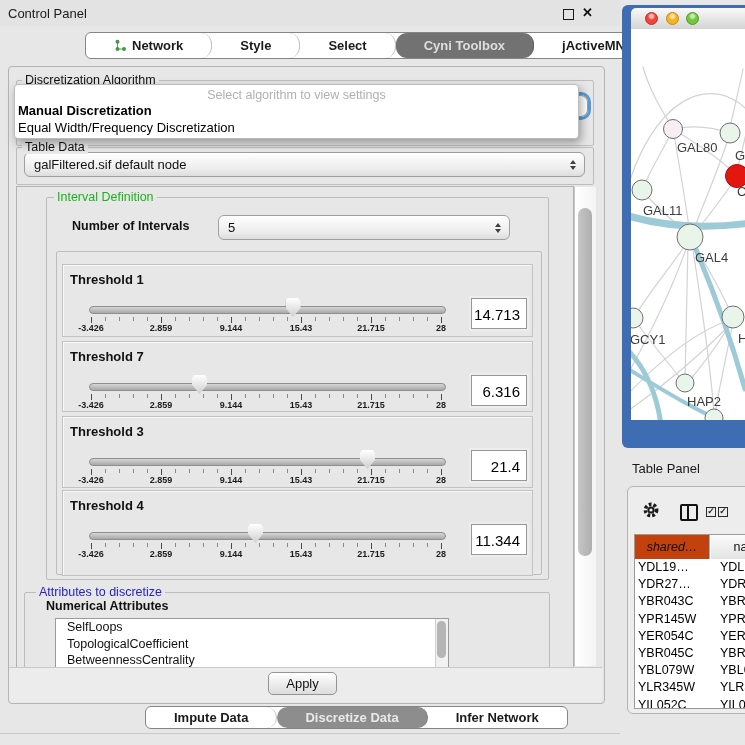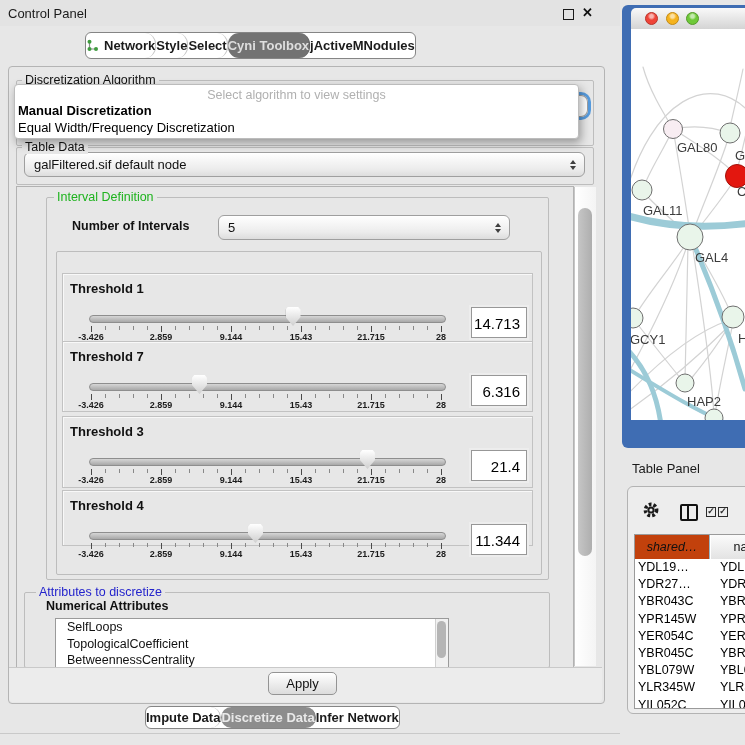--- a/index.html
+++ b/index.html
@@ -6,21 +6,21 @@
   .screen{position:relative;width:745px;height:745px;background:#e7e7e7;overflow:hidden;
           font-family:"Liberation Sans",sans-serif;color:#111;}
   .abs{position:absolute;}
   
   .cp-titlebar{left:0;top:0;width:620px;height:26px;background:#e3e3e3;}
   .cp-title{left:8px;top:6px;font-size:13px;color:#1a1a1a;}
   .float-btn{left:563px;top:9px;width:9px;height:9px;border:1.6px solid #1a1a1a;background:transparent;}
   .close-btn{left:582px;top:5px;font-size:13px;font-weight:bold;color:#111;}
   
   .tabgroup{display:inline-flex;background:#fff;border:1px solid #858585;border-radius:6px;overflow:hidden;}
-  .tabseg{display:flex;align-items:center;padding:0 0;font-size:13px;font-weight:600;color:#1a1a1a;
+  .tabseg{display:flex;align-items:center;padding:0 28px;font-size:13px;font-weight:600;color:#1a1a1a;
           border-right:1px solid #c3c3c3;background:#fff;white-space:nowrap;border-radius:11px;}
   .tabseg:last-child{border-right:none;}
   .tabseg.sel-dark{background:#727272;color:#dedede;border-right:1px solid #5f5f5f;}
   .tabseg.sel-mid{background:#8d8d8d;color:#e9e9e9;border-right:1px solid #7a7a7a;}
   #top-tabs{left:85px;top:32px;height:25px;}
   #top-tabs .tabseg{height:25px;}
   #bottom-tabs{left:145px;top:706px;height:21px;}
   #bottom-tabs .tabseg{height:21px;}
   .net-icon{width:13px;height:13px;margin-right:5px;}
   
@@ -161,21 +161,21 @@
   <div class="abs aqcombo" style="left:218px;top:215px;width:292px;height:25px;">
     <span>5</span>
     <span class="spinner">
         <span class="spin-up"></span>
         <span class="spin-down"></span>
       </span>
   </div>
 
   <div class="abs group" style="left:56px;top:251px;width:484px;height:322px;"></div>
   <div id="threshold-panels">
-      <div class="tpanel" style="top: 264px; height: 73px; margin-top: 9px;">
+      <div class="tpanel" style="top: 264px; height: 73px;">
         <div class="tpanel-title">Threshold 1</div>
         <div class="groove"></div>
         <div class="tick major" style="left: 28px; top: 52px; height: 6px;"></div>
         <div class="tick" style="left: 42px; top: 52px; height: 3.5px;"></div>
         <div class="tick" style="left: 56px; top: 52px; height: 3.5px;"></div>
         <div class="tick" style="left: 70px; top: 52px; height: 3.5px;"></div>
         <div class="tick" style="left: 84px; top: 52px; height: 3.5px;"></div>
         <div class="tick major" style="left: 98px; top: 52px; height: 6px;"></div>
         <div class="tick" style="left: 112px; top: 52px; height: 3.5px;"></div>
         <div class="tick" style="left: 126px; top: 52px; height: 3.5px;"></div>
@@ -275,21 +275,21 @@
         <div class="tick major" style="left: 378px; top: 52px; height: 6px;"></div>
         <div class="ticklabel" style="left: 28px;">-3.426</div>
         <div class="ticklabel" style="left: 98px;">2.859</div>
         <div class="ticklabel" style="left: 168px;">9.144</div>
         <div class="ticklabel" style="left: 238px;">15.43</div>
         <div class="ticklabel" style="left: 308px;">21.715</div>
         <div class="ticklabel" style="left: 378px;">28</div>
         <div class="sthumb" style="left: 296.994px;"></div>
         <div class="valbox">21.4</div>
       </div>
-      <div class="tpanel" style="top: 490px; height: 56px;">
+      <div class="tpanel" style="top: 490px; height: 86px;">
         <div class="tpanel-title">Threshold 4</div>
         <div class="groove"></div>
         <div class="tick major" style="left: 28px; top: 52px; height: 6px;"></div>
         <div class="tick" style="left: 42px; top: 52px; height: 3.5px;"></div>
         <div class="tick" style="left: 56px; top: 52px; height: 3.5px;"></div>
         <div class="tick" style="left: 70px; top: 52px; height: 3.5px;"></div>
         <div class="tick" style="left: 84px; top: 52px; height: 3.5px;"></div>
         <div class="tick major" style="left: 98px; top: 52px; height: 6px;"></div>
         <div class="tick" style="left: 112px; top: 52px; height: 3.5px;"></div>
         <div class="tick" style="left: 126px; top: 52px; height: 3.5px;"></div>

